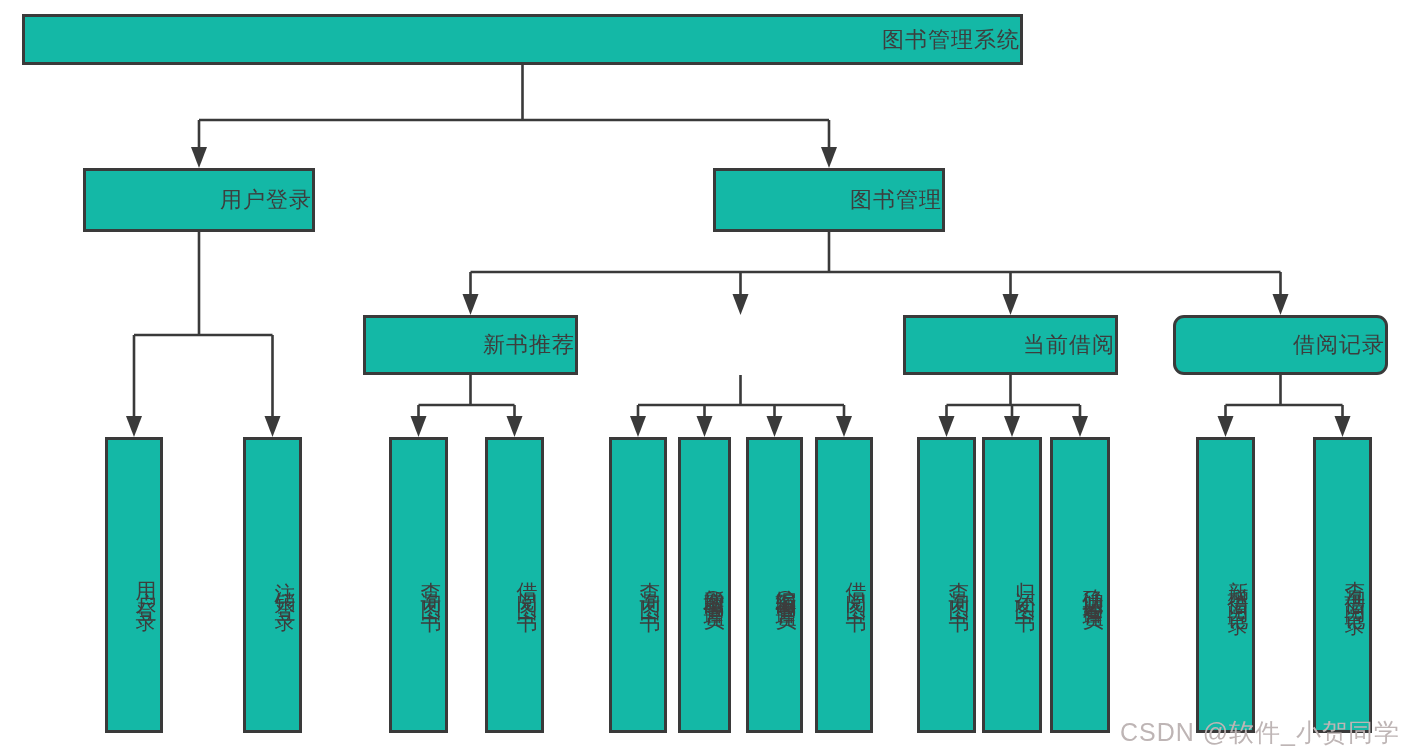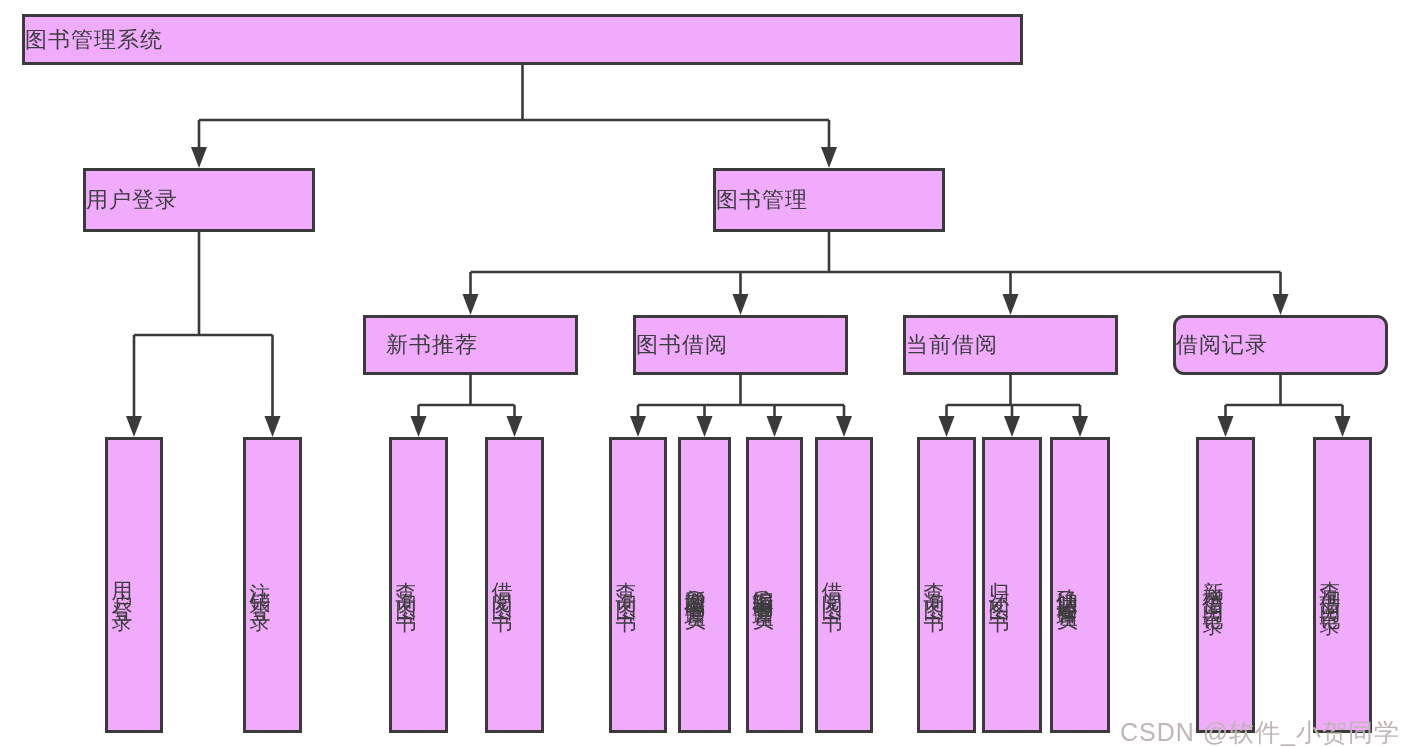--- a/index.html
+++ b/index.html
@@ -14,24 +14,24 @@
     width:1405px;height:747px;
     background:var(--bg);
     overflow:hidden;
     font-family:"Liberation Sans", sans-serif;
   }
   #edges{position:absolute;left:0;top:0;z-index:1;}
   .node{
     position:absolute;
     box-sizing:border-box;
     border:3px solid var(--line);
-    background:#f0abfc;
+    background:#14b8a6;
     display:flex;
     align-items:center;
-    justify-content:flex-start;
+    justify-content:flex-end;
     z-index:2;
   }
   .node .label{
     color:var(--text);
     white-space:nowrap;
   }
   .node.horizontal .label{
     font-size:22px;
     letter-spacing:1px;
   }
@@ -96,23 +96,20 @@
     </div>
     <div class="node horizontal" style="left: 363px; top: 315px; width: 215px; height: 60px; padding-left: 20px;">
       <span class="label">新书推荐</span>
     </div>
     <div class="node vertical" style="left: 389px; top: 437px; width: 59px; height: 296px;">
       <span class="label sp-wide">查询图书</span>
     </div>
     <div class="node vertical" style="left: 485px; top: 437px; width: 59px; height: 296px;">
       <span class="label sp-wide">借阅图书</span>
     </div>
-    <div class="node horizontal" style="left: 633px; top: 315px; width: 215px; height: 60px;">
-      <span class="label">图书借阅</span>
-    </div>
     <div class="node vertical" style="left: 609px; top: 437px; width: 58px; height: 296px;">
       <span class="label sp-wide">查询图书</span>
     </div>
     <div class="node vertical" style="left: 678px; top: 437px; width: 53px; height: 296px;">
       <span class="label sp-tight">新增图书（管理员）</span>
     </div>
     <div class="node vertical" style="left: 746px; top: 437px; width: 57px; height: 296px;">
       <span class="label sp-tight">编辑图书（管理员）</span>
     </div>
     <div class="node vertical" style="left: 815px; top: 437px; width: 58px; height: 296px;">

